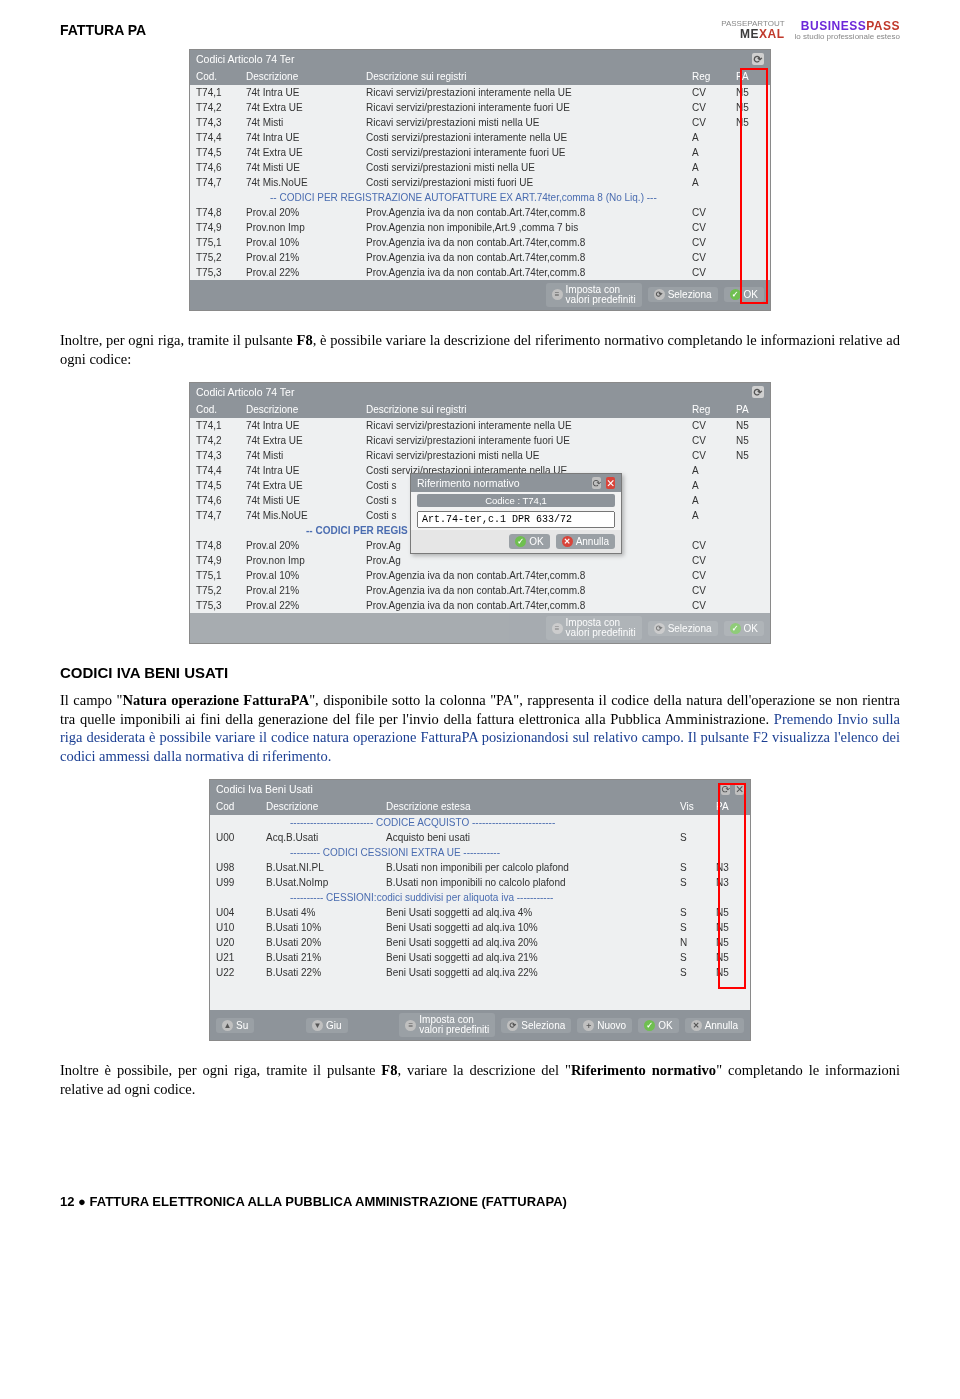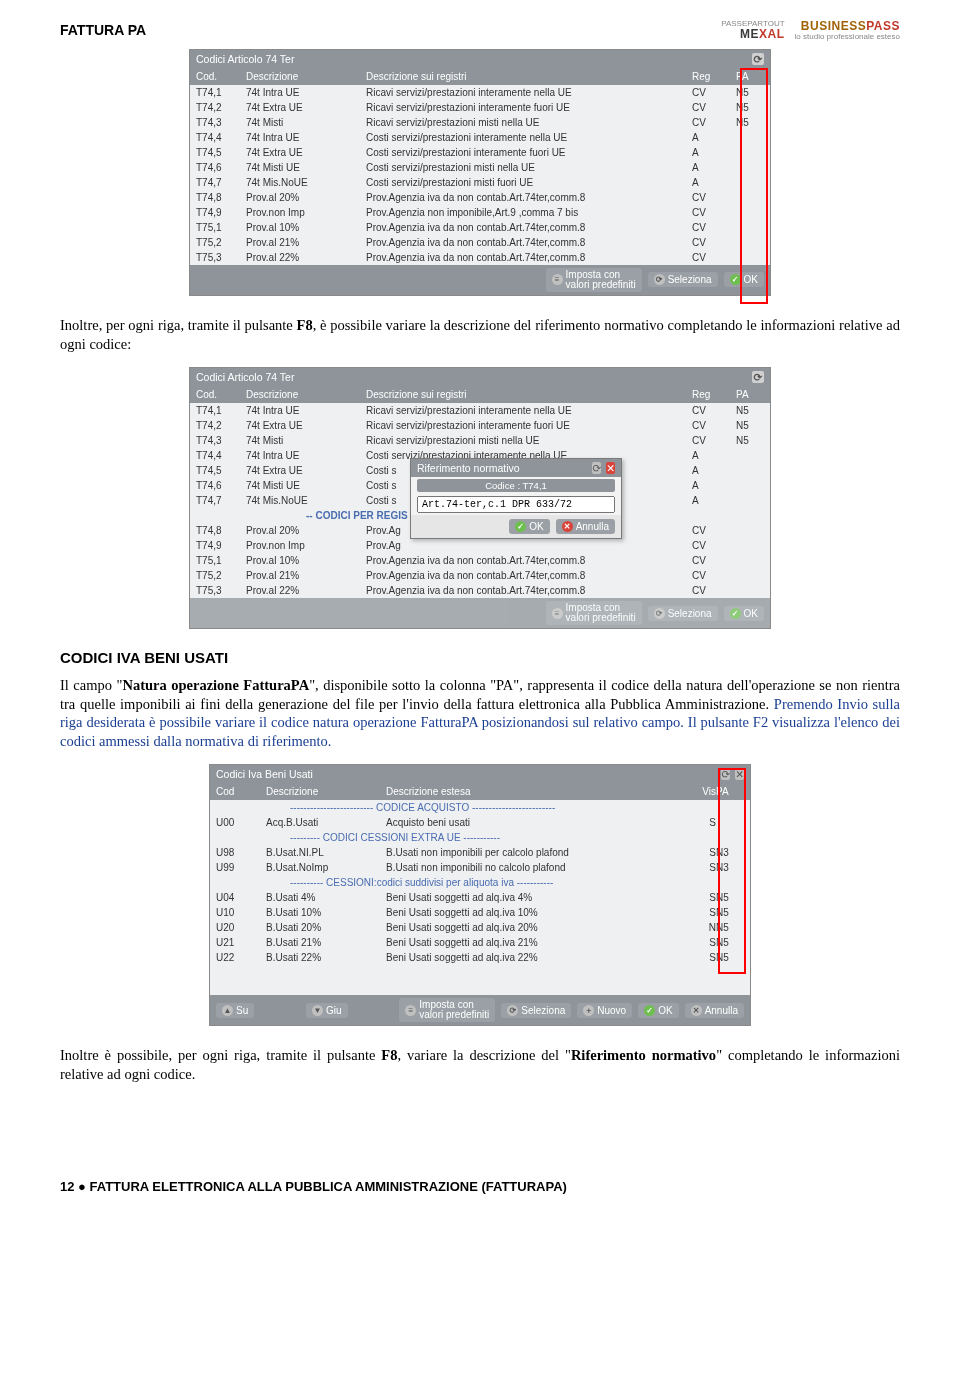--- a/index.html
+++ b/index.html
@@ -78,21 +78,21 @@
     color: #fff;
     display: flex;
     font-size: 10px;
     padding: 3px 6px;
   }
   .col-cod { width: 50px; }
   .col-desc { width: 120px; }
   .col-descsu { flex: 1; }
   .col-reg { width: 44px; text-align: left; }
   .col-pa { width: 28px; text-align: left; }
-  .col-vis { width: 36px; text-align: right; }
+  .col-vis { width: 36px; text-align: left; }
   .ss-row {
     display: flex;
     padding: 2px 6px;
     background: #eef0f1;
     font-size: 10px;
     align-items: center;
   }
   .ss-row.section {
     color: #4a6cb0;
     font-size: 10px;
@@ -217,21 +217,21 @@
 <div class="page">
 
   <div class="top-row">
     <div class="top-title">FATTURA PA</div>
     <div class="logos">
       <div class="logo-box">
         <div class="logo-sub">PASSEPARTOUT</div>
         <div class="logo-brand"><span>ME</span><span class="red">XAL</span></div>
       </div>
       <div class="logo-box">
-        <div class="logo-brand"><span style="color:#a16207">BUSINESS</span><span class="red">PASS</span></div>
+        <div class="logo-brand"><span style="color:#6d28d9">BUSINESS</span><span class="red">PASS</span></div>
         <div class="logo-sub">lo studio professionale esteso</div>
       </div>
     </div>
   </div>
 
   <div class="screenshot">
     <div class="red-overlay" style="top:18px; right:2px; width:24px; height:232px;"></div>
     <div class="ss-titlebar">
       <span>Codici Articolo 74 Ter</span>
       <span class="ss-close">⟳</span>
@@ -286,20 +286,21 @@
           <span class="col-reg">A</span>
           <span class="col-pa"></span>
         </div>
         <div class="ss-row">
           <span class="col-cod">T74,7</span>
           <span class="col-desc">74t Mis.NoUE</span>
           <span class="col-descsu">Costi  servizi/prestazioni misti fuori UE</span>
           <span class="col-reg">A</span>
           <span class="col-pa"></span>
         </div>
+        <div class="ss-row section" style="padding-left: 80px;">-- CODICI PER REGISTRAZIONE AUTOFATTURE EX ART.74ter,comma 8 (No Liq.) ---</div>
         <div class="ss-row">
           <span class="col-cod">T74,8</span>
           <span class="col-desc">Prov.al 20%</span>
           <span class="col-descsu">Prov.Agenzia iva da non contab.Art.74ter,comm.8</span>
           <span class="col-reg">CV</span>
           <span class="col-pa"></span>
         </div>
         <div class="ss-row">
           <span class="col-cod">T74,9</span>
           <span class="col-desc">Prov.non Imp</span>

